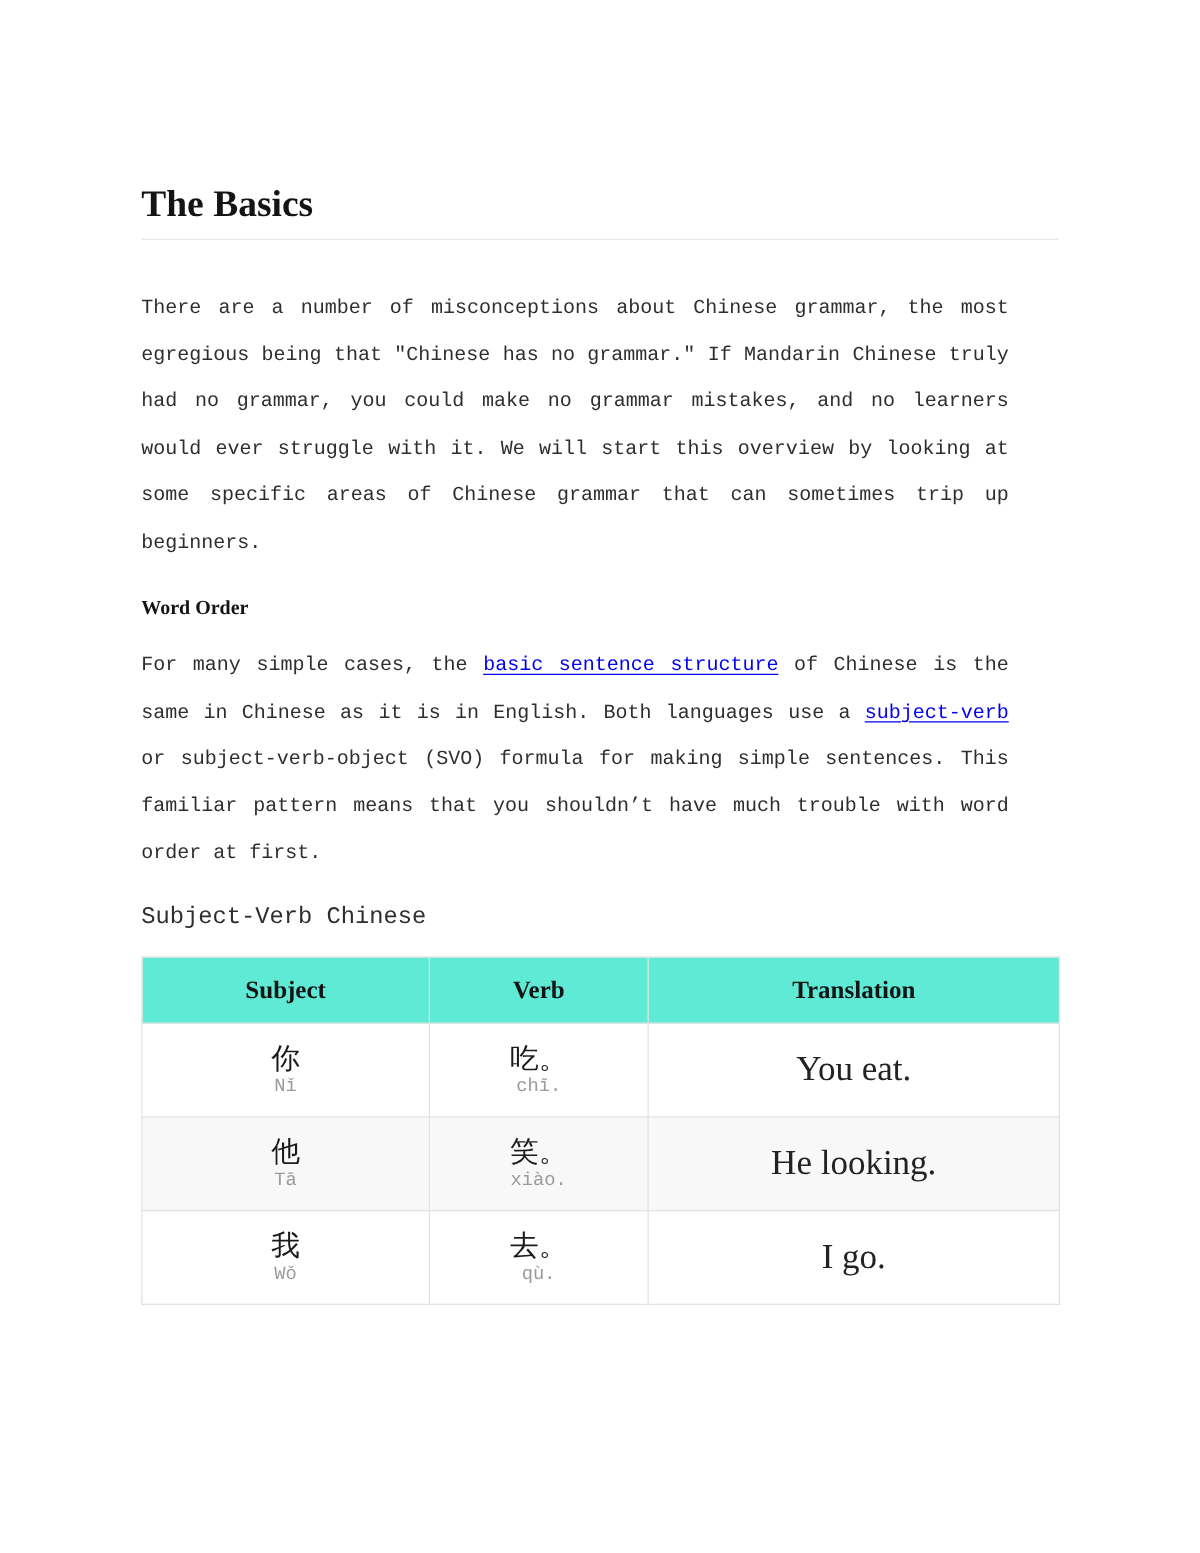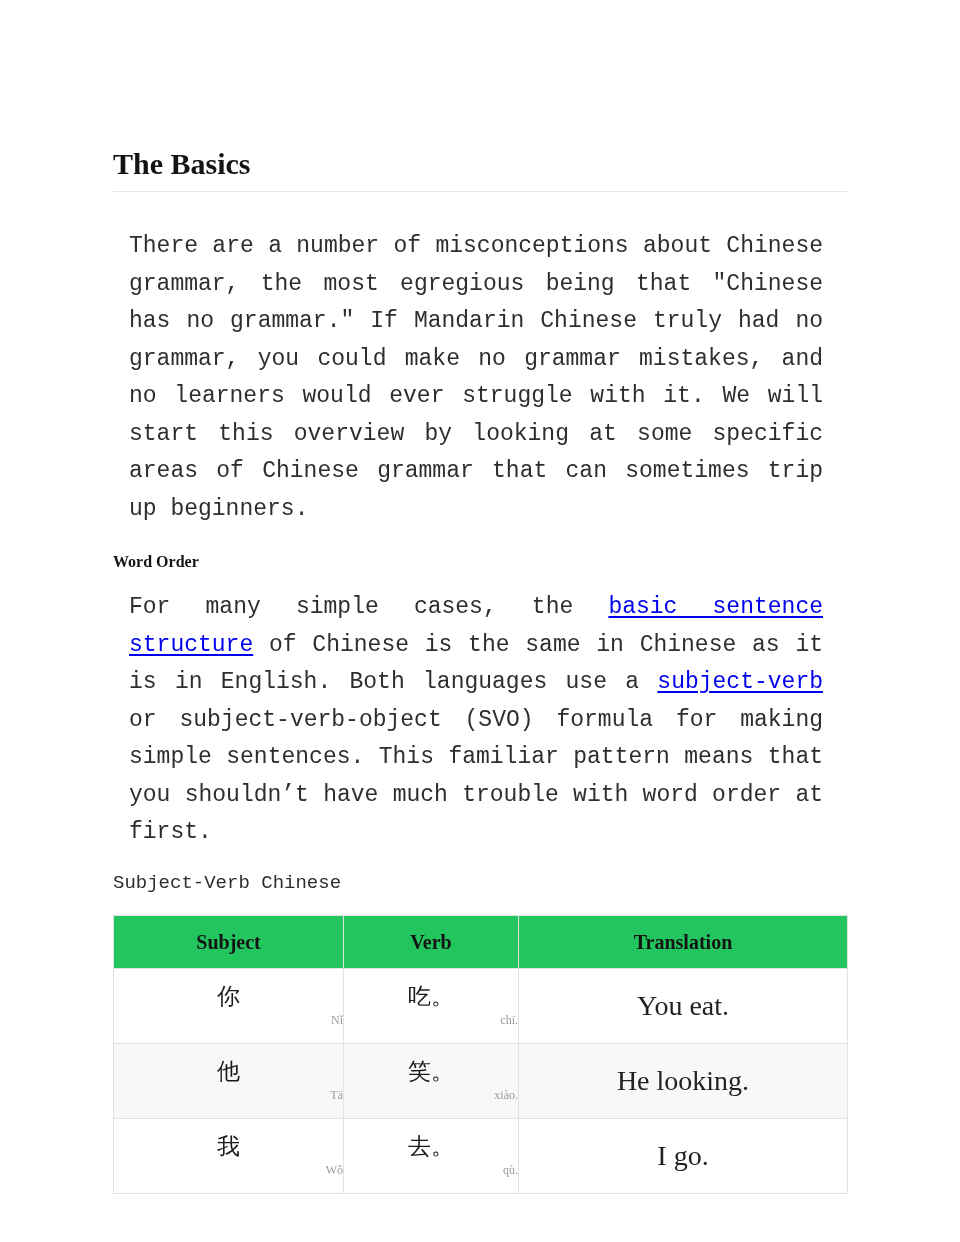--- a/index.html
+++ b/index.html
@@ -37,26 +37,26 @@
     font-family: "Liberation Serif", "DejaVu Serif", serif;
     font-weight: bold;
     font-size: 16px;
     line-height: 1.2;
     color: #141414;
     margin: 24px 0 0 0;
   }
   
   p.body-text {
     font-family: "Liberation Mono", "DejaVu Sans Mono", monospace;
-    font-size: 23px;
+    font-size: 16px;
     line-height: 37.5px;
     color: #2e2e2e;
     width: 694px;
     text-align: justify;
-    margin: 36px 0 0 16px;
+    margin: 36px 0 0 0;
   }
   p.body-text.tight {
     margin-top: 18px;
   }
   a.inline-link {
     color: #0000ee;
     text-underline-offset: 3px;
   }
   p.table-caption {
     font-family: "Liberation Mono", "DejaVu Sans Mono", monospace;
@@ -77,21 +77,21 @@
   table.examples col.c3 { width: 329px; }
   table.examples th,
   table.examples td {
     border: 1px solid #e2e2e2;
     text-align: center;
     vertical-align: middle;
     padding: 0;
   }
   table.examples th {
     height: 52px;
-    background: #22c55e;
+    background: #5eead4;
     font-family: "Liberation Serif", "DejaVu Serif", serif;
     font-weight: bold;
     font-size: 20px;
     color: #141414;
   }
   table.examples td {
     height: 74px;
     background: #ffffff;
   }
   table.examples tbody tr.alt td {
@@ -100,25 +100,24 @@
   .hanzi {
     display: block;
     font-family: "Liberation Sans", "DejaVu Sans", sans-serif;
     font-weight: 500;
     font-size: 23px;
     line-height: 28px;
     color: #1a1a1a;
   }
   .pinyin {
     display: block;
-    font-family: Liberation Serif, serif;
-    font-size: 12px;
+    font-family: Liberation Mono, monospace;
+    font-size: 15px;
     line-height: 20px;
     color: #9a9a9a;
-    text-align: right;
   }
   .translation {
     font-family: "Liberation Serif", "DejaVu Serif", serif;
     font-size: 28px;
     color: #222222;
   }
 </style>
 </head>
 <body>
 

